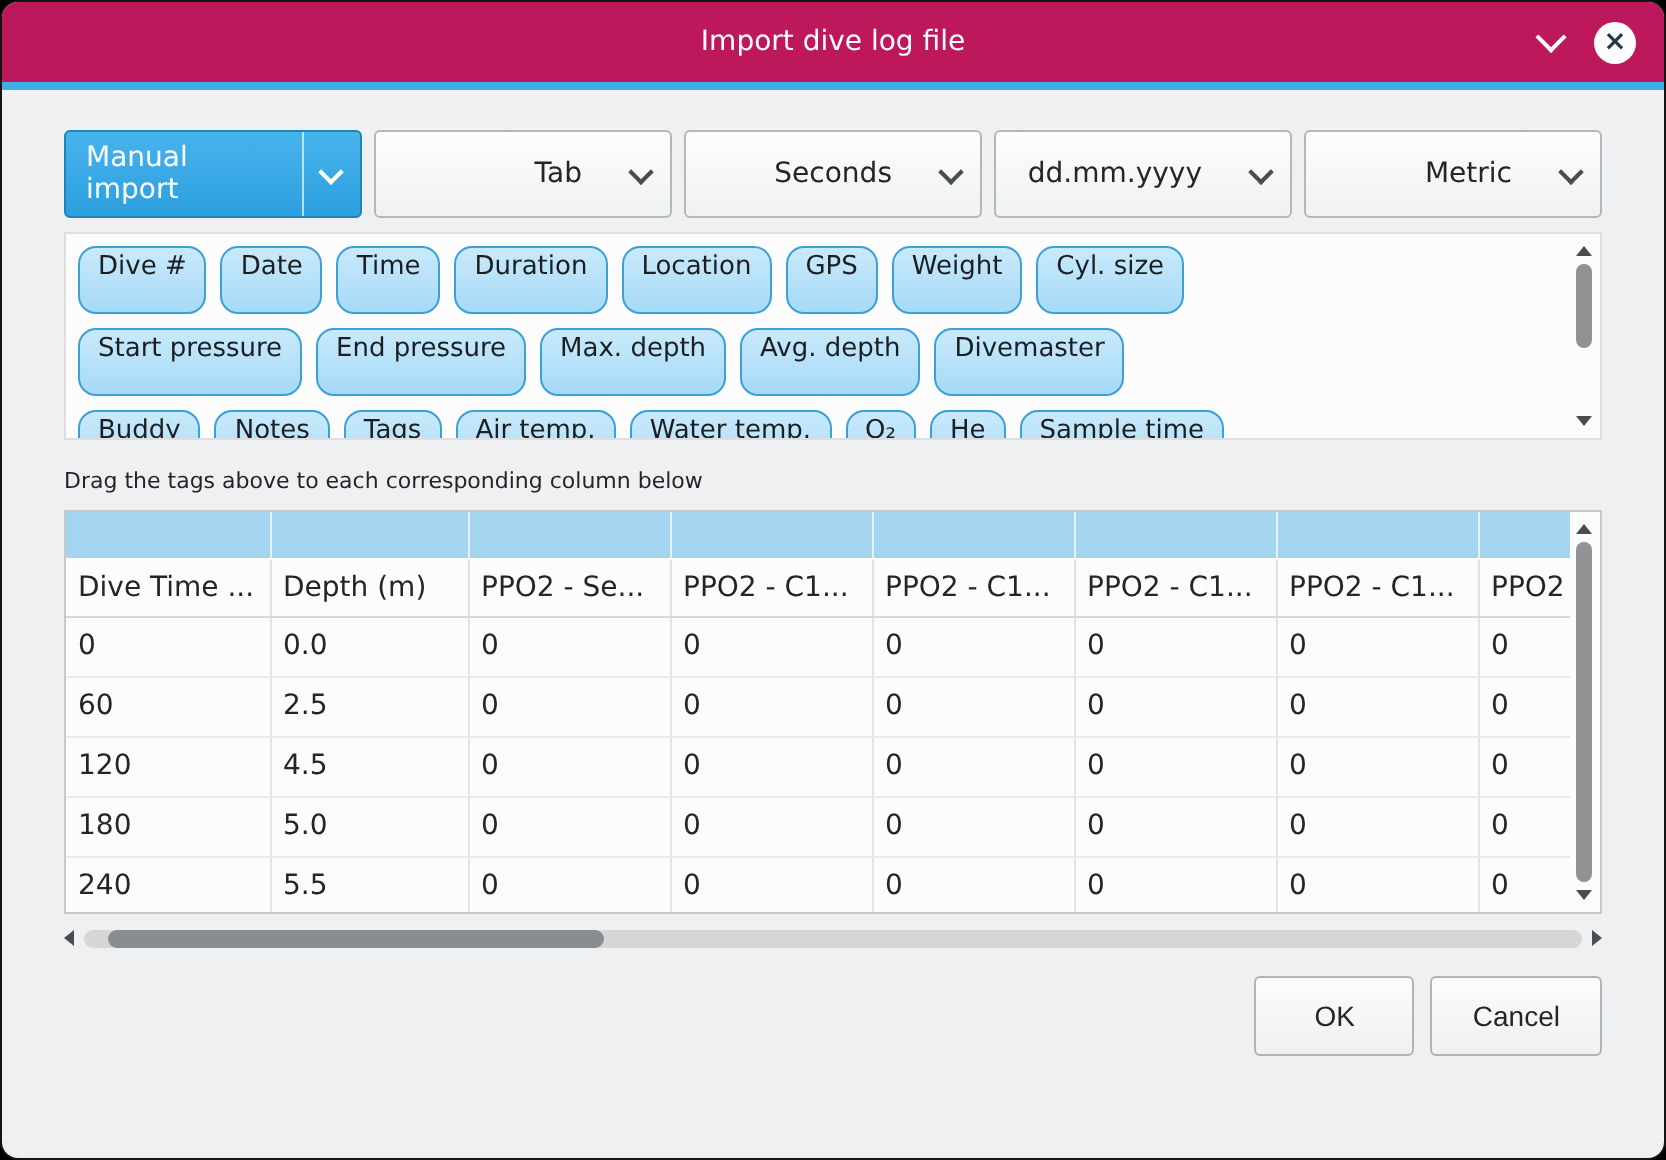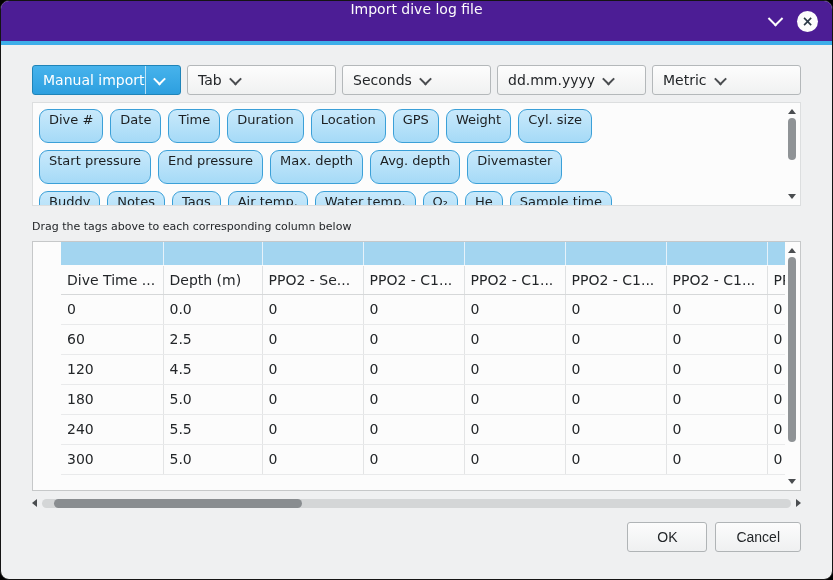--- a/index.html
+++ b/index.html
@@ -9,22 +9,22 @@
     font-family:"DejaVu Sans","Liberation Sans",sans-serif;
     color:#232629; overflow:hidden;
   }
   .window {
     position:absolute; inset:0; box-sizing:border-box;
     background:#eff0f1; border:1px solid #141414; border-radius:9px;
     overflow:hidden;
   }
   
   .titlebar {
-    height:40px; background:#4c1d95; position:relative;
-    display:flex; align-items:flex-start; justify-content:center;
+    height:40px; background:#be185d; position:relative;
+    display:flex; align-items:center; justify-content:center;
   }
   .title { color:#fcfcfc; font-size:14px; }
   .titlebar-icons {
     position:absolute; right:14px; top:0; bottom:0;
     display:flex; align-items:center; gap:16px;
   }
   .tb-chev {
     width:9px; height:9px; display:inline-block;
     border-right:2px solid #fcfcfc; border-bottom:2px solid #fcfcfc;
     transform:rotate(45deg) translate(-2px,-2px);
@@ -32,25 +32,25 @@
   .close-btn {
     width:21px; height:21px; border-radius:50%; background:#fcfcfc;
     color:#2b3946; font-size:14px; font-weight:bold; line-height:21px;
     text-align:center; cursor:default;
   }
   .accent { height:4px; background:#3daee9; }
   
   .content { padding:20px 31px 0 31px; }
   .combo-row { display:flex; gap:6px; }
   .combo {
-    flex:1; height:30px; box-sizing:border-box;
+    flex:1; height:44px; box-sizing:border-box;
     background:linear-gradient(#fdfdfd,#f0f1f1);
     border:1px solid #b4b8ba; border-radius:3px;
-    display:flex; align-items:center; justify-content:flex-start;
-    padding:0 0 0 10px; font-size:14px;
+    display:flex; align-items:center; justify-content:flex-end;
+    padding:0 0 0 10px; font-size:14px;gap:16px;
   }
   .combo .chev-box { display:flex; align-items:center; height:100%; padding:0 10px 0 9px; }
   .combo .chev {
     width:7px; height:7px;
     border-right:2px solid #4a4d50; border-bottom:2px solid #4a4d50;
     transform:rotate(45deg) translate(-1px,-1px);
   }
   .combo.selected {
     background:linear-gradient(#47b3ec,#2d9fdf);
     border-color:#1f84b8; color:#ffffff;
@@ -84,22 +84,22 @@
   .table-wrap .v-thumb { height:185px; }
   .hscroll { margin-top:5px; height:14px; display:flex; align-items:center; gap:5px; }
   .arr-left { width:0;height:0;border-top:4px solid transparent;border-bottom:4px solid transparent;border-right:5px solid #4a4d50; }
   .arr-right { width:0;height:0;border-top:4px solid transparent;border-bottom:4px solid transparent;border-left:5px solid #4a4d50; }
   .h-track { flex:1; height:9px; border-radius:5px; background:#d4d6d7; position:relative; }
   .h-thumb { position:absolute; left:12px; top:0; width:248px; height:9px; border-radius:5px; background:#898d90; }
   
   .instruction { margin:12px 0 6px; font-size:11px; line-height:17px; }
   
   .table-wrap {
-    position:relative; height:250px; box-sizing:border-box;
-    border:1px solid #c6c8c9; background:#fcfcfc; overflow:hidden;padding-left:28px;
+    position:relative; height:202px; box-sizing:border-box;
+    border:1px solid #c6c8c9; background:#fcfcfc; overflow:hidden;
   }
   table.import {
     width:calc(100% - 15px); border-collapse:collapse; table-layout:fixed;
   }
   .import td, .import th {
     white-space:nowrap; overflow:hidden; font-size:14px; font-weight:normal;
     text-align:left; padding:0 6px; box-sizing:border-box;
   }
   .import td.drop-cell {
     height:23px; background:#a3d5f0; padding:0;
@@ -109,21 +109,21 @@
     height:29px; border-right:1px solid #dfe1e2; border-bottom:1px solid #d6d8d9;
     color:#232629;
   }
   .import tbody td {
     height:30px; border-right:1px solid #e3e4e5; border-bottom:1px solid #e9eaeb;
   }
   .import td:last-child, .import th:last-child { border-right:none;margin-top:40px; }
   
   .btn-row { display:flex; justify-content:flex-end; gap:8px; margin:12px 31px 0 0; }
   .btn {
-    min-width:80px; height:30px; box-sizing:border-box; padding:0 20px;
+    min-width:80px; height:40px; box-sizing:border-box; padding:0 20px;
     background:linear-gradient(#fcfcfc,#eff0f1);
     border:1px solid #b0b4b6; border-radius:3px;
     font-size:14px; color:#232629;
     display:flex; align-items:center; justify-content:center;
   }
 </style>
 </head>
 <body>
 
 <div class="window">

